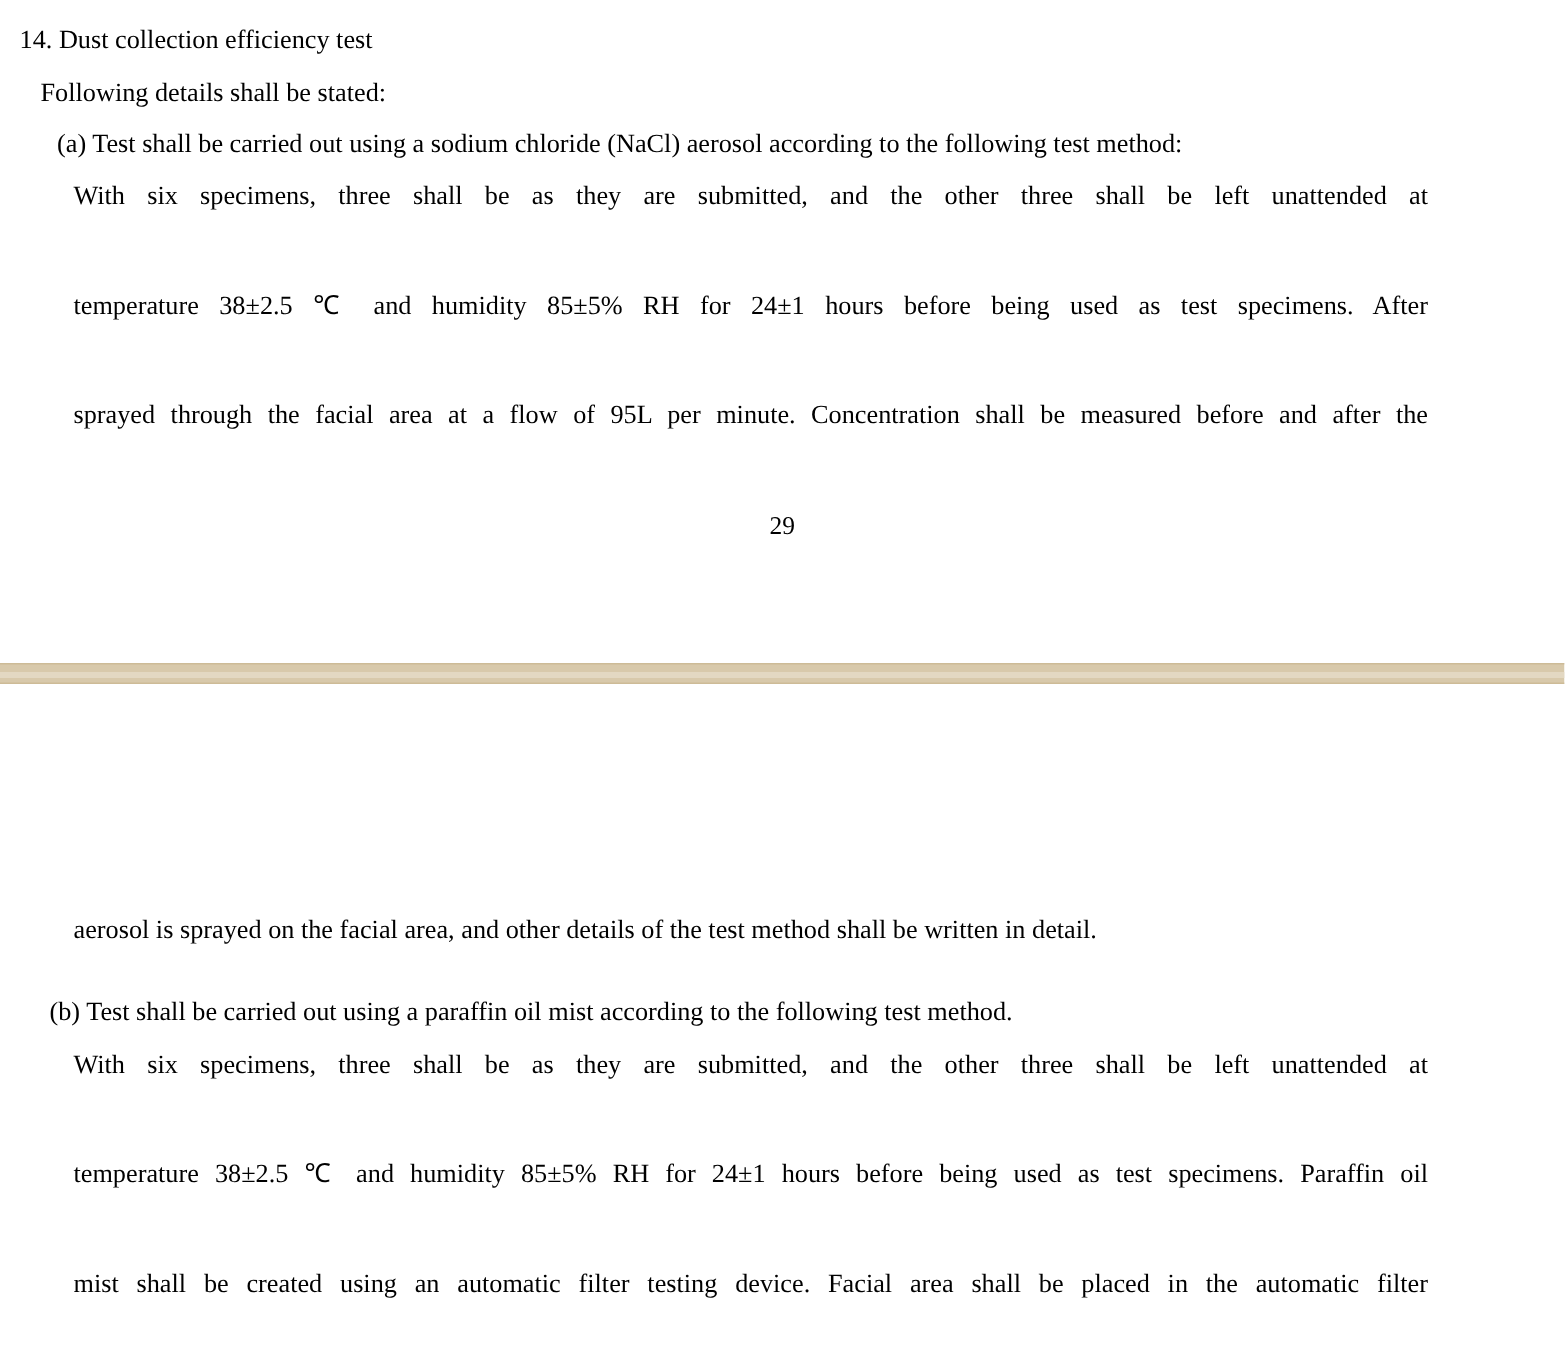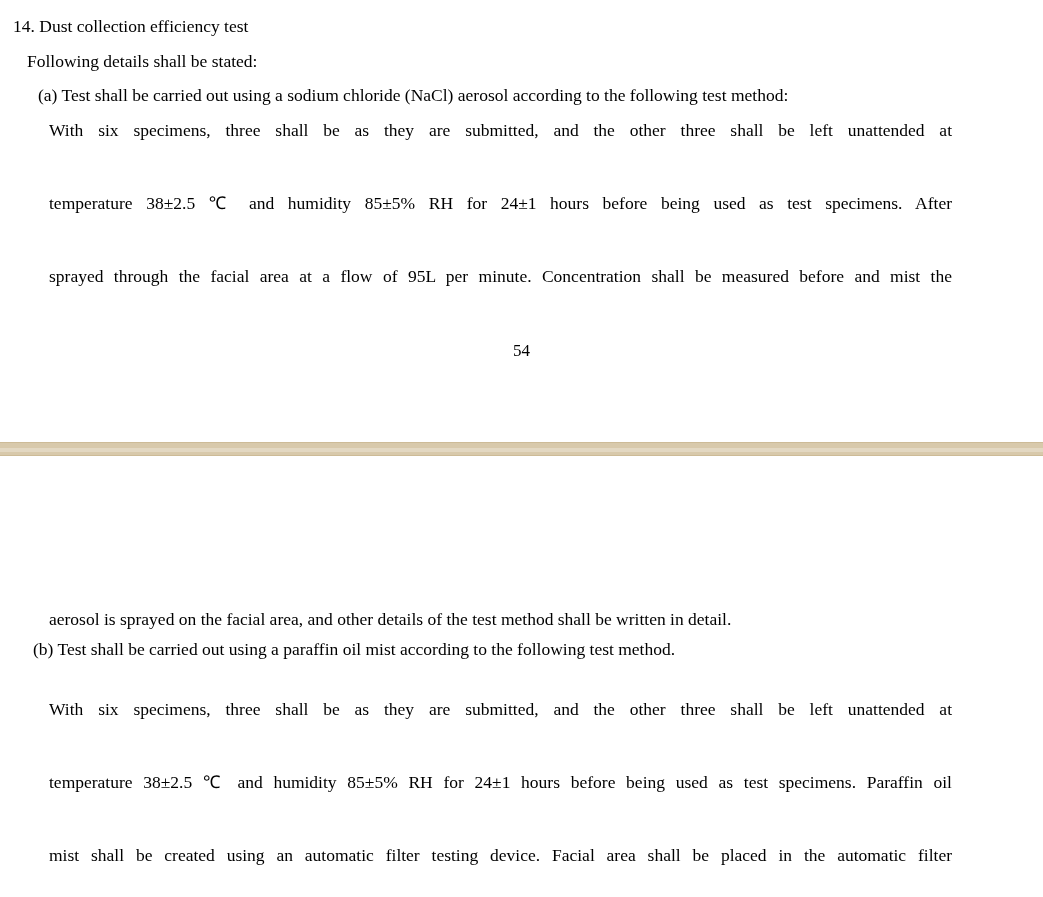--- a/index.html
+++ b/index.html
@@ -81,21 +81,21 @@
   .cont-line {
     position: absolute;
     left: 49px;
     top: 601px;
     white-space: nowrap;
     text-align: right;
   }
   .item-b-label {
     position: absolute;
     left: 33px;
-    top: 631px;
+    top: 656px;
     white-space: nowrap;
   }
   .para-b {
     position: absolute;
     left: 49px;
     top: 691px;
     width: 903px;
     text-align: justify;
     text-justify: inter-word;
   }
@@ -117,24 +117,24 @@
 
   <div class="doc-text heading">14. Dust collection efficiency test</div>
 
   <div class="doc-text item-a-label">(a) Test shall be carried out using a sodium chloride (NaCl) aerosol according to the following test method:</div>
 
   <div class="doc-text intro">Following details shall be stated:</div>
 
   <div class="doc-text para-a">
     <span class="justline">With six specimens, three shall be as they are submitted, and the other three shall be left unattended at</span>
     <span class="justline">temperature 38±2.5 ℃  and humidity 85±5% RH for 24±1 hours before being used as test specimens. After</span>
-    <span class="justline">sprayed through the facial area at a flow of 95L per minute. Concentration shall be measured before and mist the</span>
+    <span class="justline">sprayed through the facial area at a flow of 95L per minute. Concentration shall be measured before and after the</span>
   </div>
 
-  <div class="page-number">54</div>
+  <div class="page-number">29</div>
 
   <div class="page-break">
     <div class="inner"></div>
   </div>
 
   <div class="doc-text cont-line">aerosol is sprayed on the facial area, and other details of the test method shall be written in detail.</div>
 
   <div class="doc-text item-b-label">(b) Test shall be carried out using a paraffin oil mist according to the following test method.</div>
 
   <div class="doc-text para-b">

